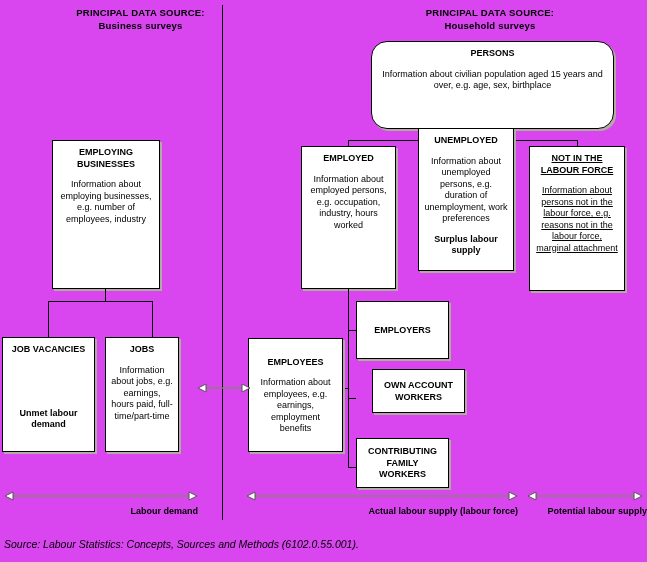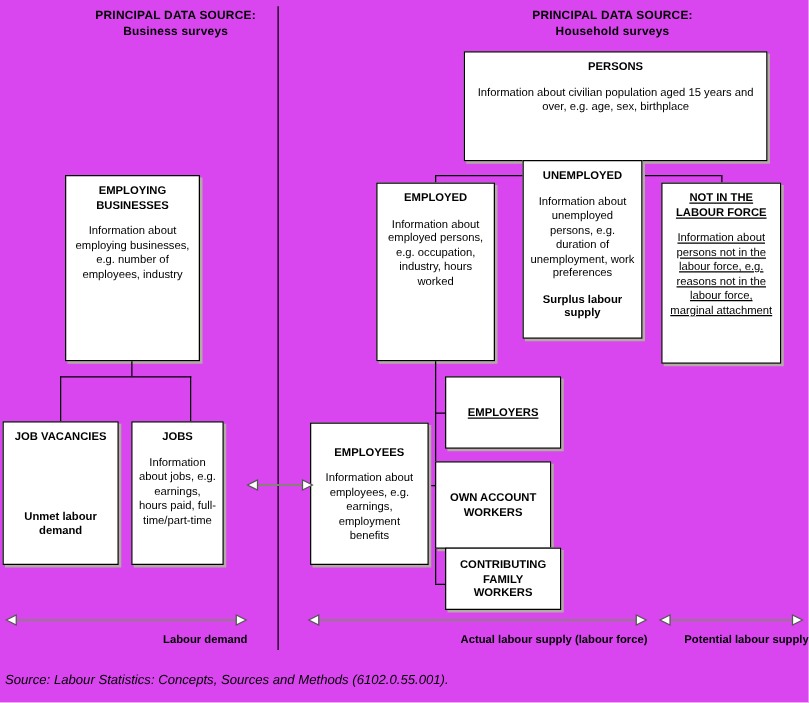--- a/index.html
+++ b/index.html
@@ -99,21 +99,21 @@
     <div>Business surveys</div>
   </div>
 
   <div class="hdr" style="left:390px; top:6px; width:200px;">
     <div>PRINCIPAL DATA SOURCE:</div>
     <div>Household surveys</div>
   </div>
 
   <div class="divider" style="left:222px; top:5px; height:515px;"></div>
 
-  <div class="box" style="left:371px; top:41px; width:243px; height:88px;">
+  <div class="box" style="left:371px; top:41px; width:243px; height:88px;border-radius:16px;">
     <span class="title">PERSONS</span>
     <span class="body">Information about civilian population aged 15 years and over, e.g. age, sex, birthplace</span>
   </div>
 
   <div class="ln v" style="left:492px; top:129px; height:11px;"></div>
   <div class="ln h" style="left:348px; top:140px; width:229px;"></div>
   <div class="ln v" style="left:348px; top:140px; height:6px;"></div>
   <div class="ln v" style="left:466px; top:140px; height:6px;"></div>
   <div class="ln v" style="left:577px; top:140px; height:6px;"></div>
 
@@ -141,25 +141,25 @@
 
   <div class="ln h" style="left:348px; top:398px; width:8px;"></div>
 
   <div class="ln h" style="left:348px; top:467px; width:8px;"></div>
 
   <div class="box centered" style="left:248px; top:338px; width:95px; height:114px;">
     <span class="title">EMPLOYEES</span>
     <span class="body">Information about employees, e.g. earnings, employment benefits</span>
   </div>
 
-  <div class="box centered" style="left:356px; top:301px; width:93px; height:58px;text-decoration:underline;">
+  <div class="box centered" style="left:356px; top:301px; width:93px; height:58px;">
     <span class="title">EMPLOYERS</span>
   </div>
 
-  <div class="box centered" style="left:348px; top:369px; width:93px; height:70px;">
+  <div class="box centered" style="left:372px; top:369px; width:93px; height:44px;">
     <span class="title">OWN ACCOUNT WORKERS</span>
   </div>
 
   <div class="box" style="left:52px; top:140px; width:108px; height:149px;">
     <span class="title">EMPLOYING BUSINESSES</span>
     <span class="body">Information about employing businesses, e.g. number of employees, industry</span>
   </div>
 
   <div class="box centered" style="left:356px; top:438px; width:93px; height:50px;">
     <span class="title">CONTRIBUTING FAMILY WORKERS</span>

